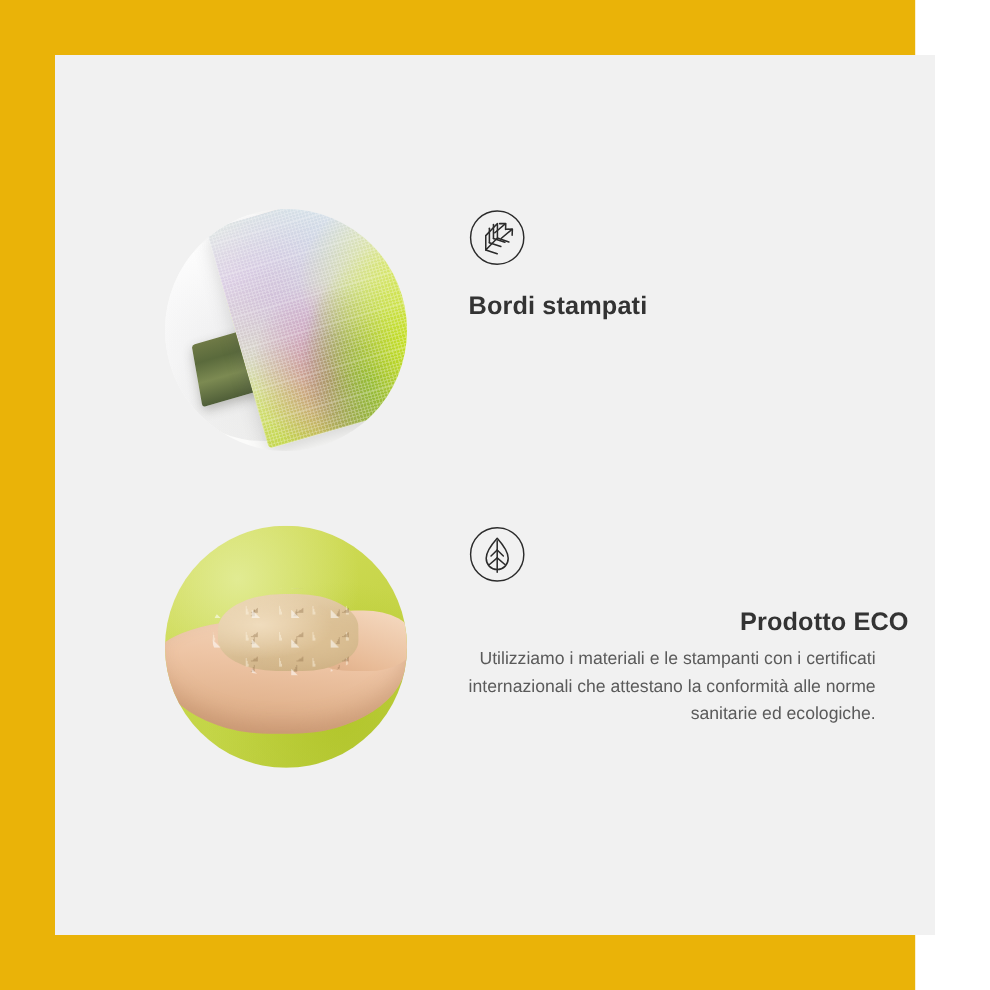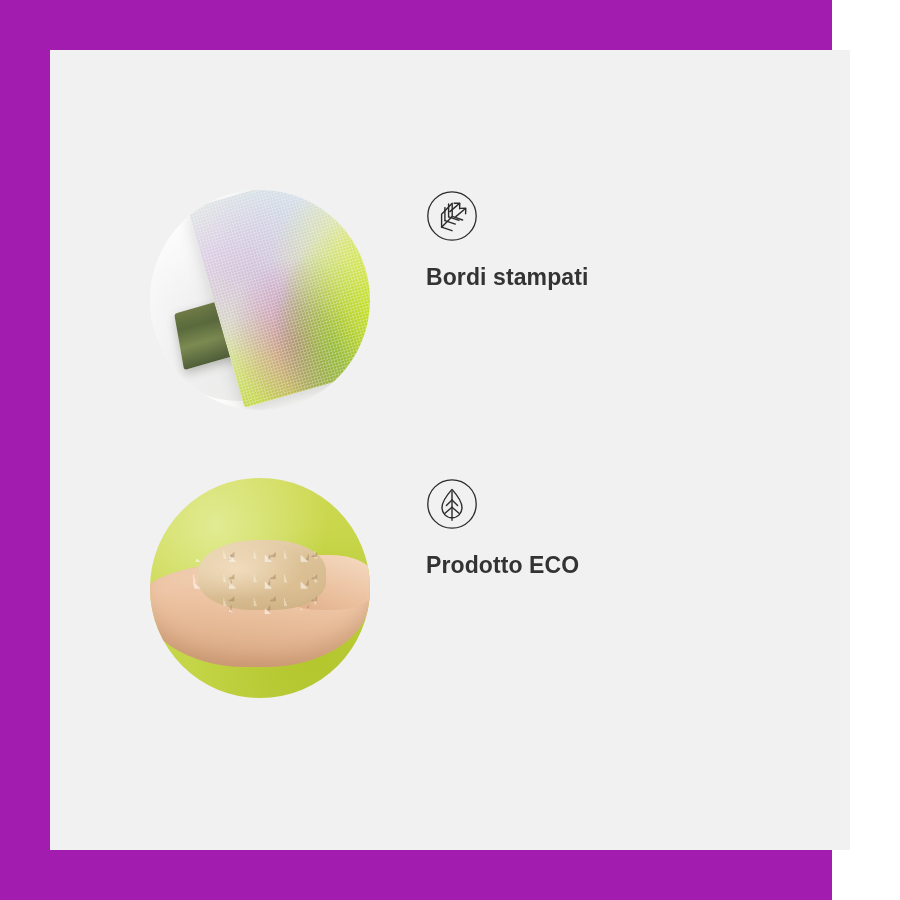--- a/index.html
+++ b/index.html
@@ -10,41 +10,41 @@
     height: 900px;
     background: #ffffff;
     font-family: "Liberation Sans", sans-serif;
     overflow: hidden;
   }
 
   .page {
     position: relative;
     width: 832px;
     height: 900px;
-    background: #a21caf;
+    background: #eab308;
   }
 
   
   .panel {
     position: absolute;
     left: 50px;
     top: 50px;
     width: 800px;
     height: 800px;
     background: #f1f1f1;
   }
 
   .feature {
     position: absolute;
     left: 0;
     width: 800px;
   }
 
   .feature-edges { top: 140px; height: 270px; }
-  .feature-eco   { top: 428px; height: 270px; }
+  .feature-eco   { top: 428px; height: 270px; text-align: right; }
 
   
   .photo-wrap {
     position: absolute;
     left: 100px;
     top: 0;
     width: 220px;
     height: 220px;
   }
 
@@ -247,17 +247,18 @@
             <path d="M26 11.4 C32.8 19.0 36.0 24.6 36.0 29.6 C36.0 35.4 31.6 39.8 26 39.8
                      C20.4 39.8 16.0 35.4 16.0 29.6 C16.0 24.6 19.2 19.0 26 11.4 Z"></path>
             <path d="M26 13.6 L26 42.2"></path>
             <path d="M26 22.0 L20.4 27.4"></path>
             <path d="M26 22.0 L31.6 27.4"></path>
             <path d="M26 29.2 L19.0 35.2"></path>
             <path d="M26 29.2 L33.0 35.2"></path>
           </svg>
         </div>
         <div class="feature-title">Prodotto ECO</div>
+        <div class="feature-desc">Utilizziamo i materiali e le stampanti con i certificati internazionali che attestano la conformità alle norme sanitarie ed ecologiche.</div>
       </div>
     </div>
 
   </div>
 </div>
 
 </body></html>

